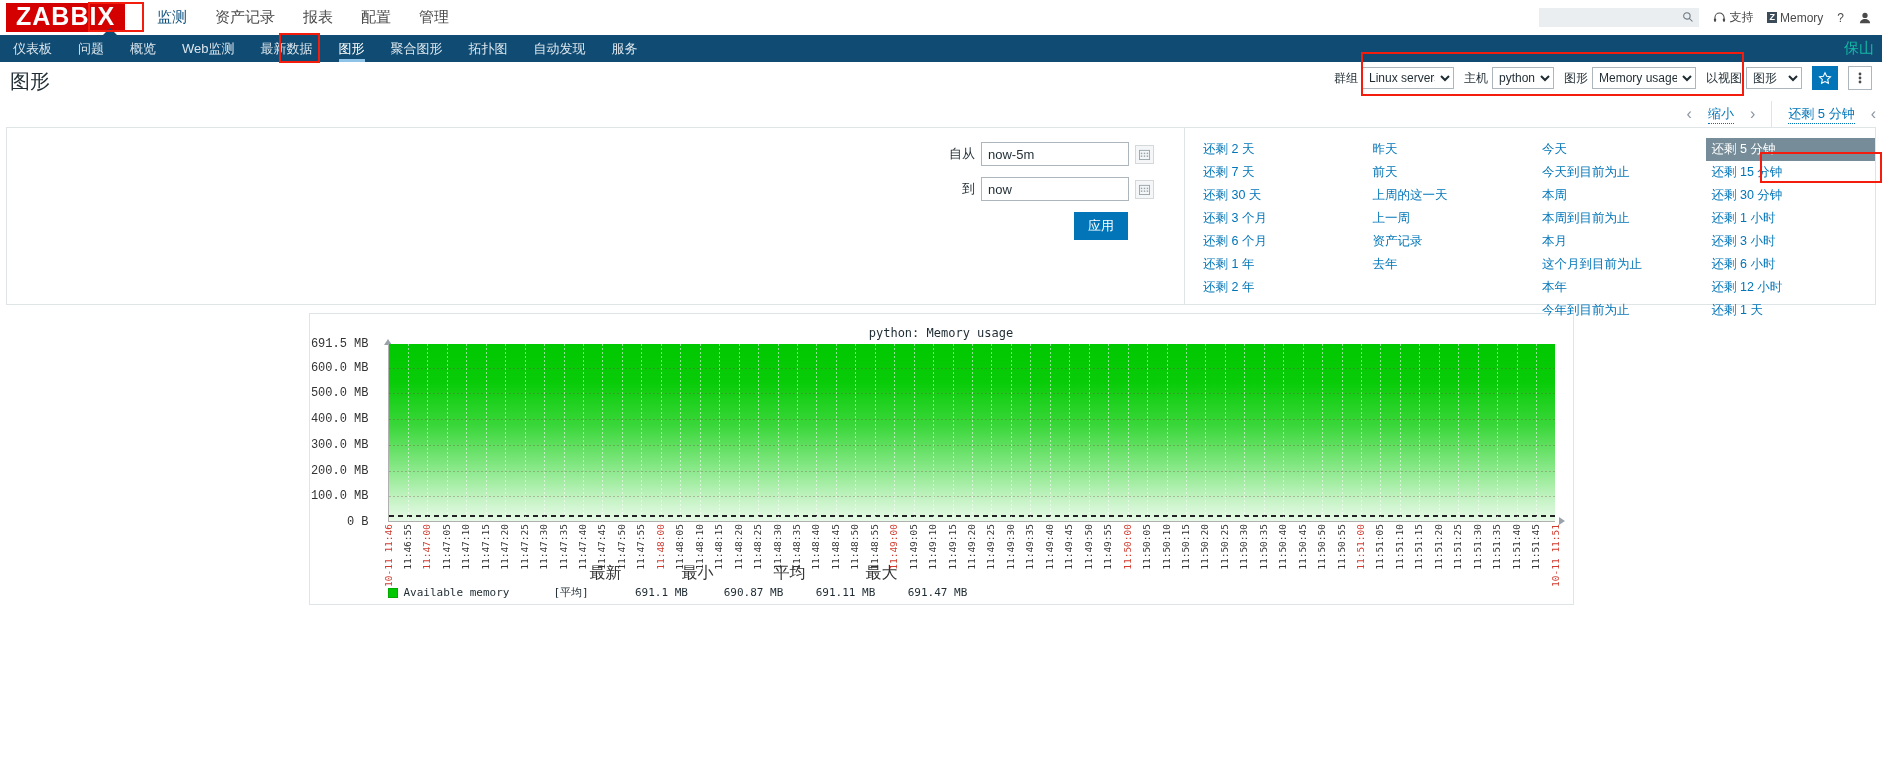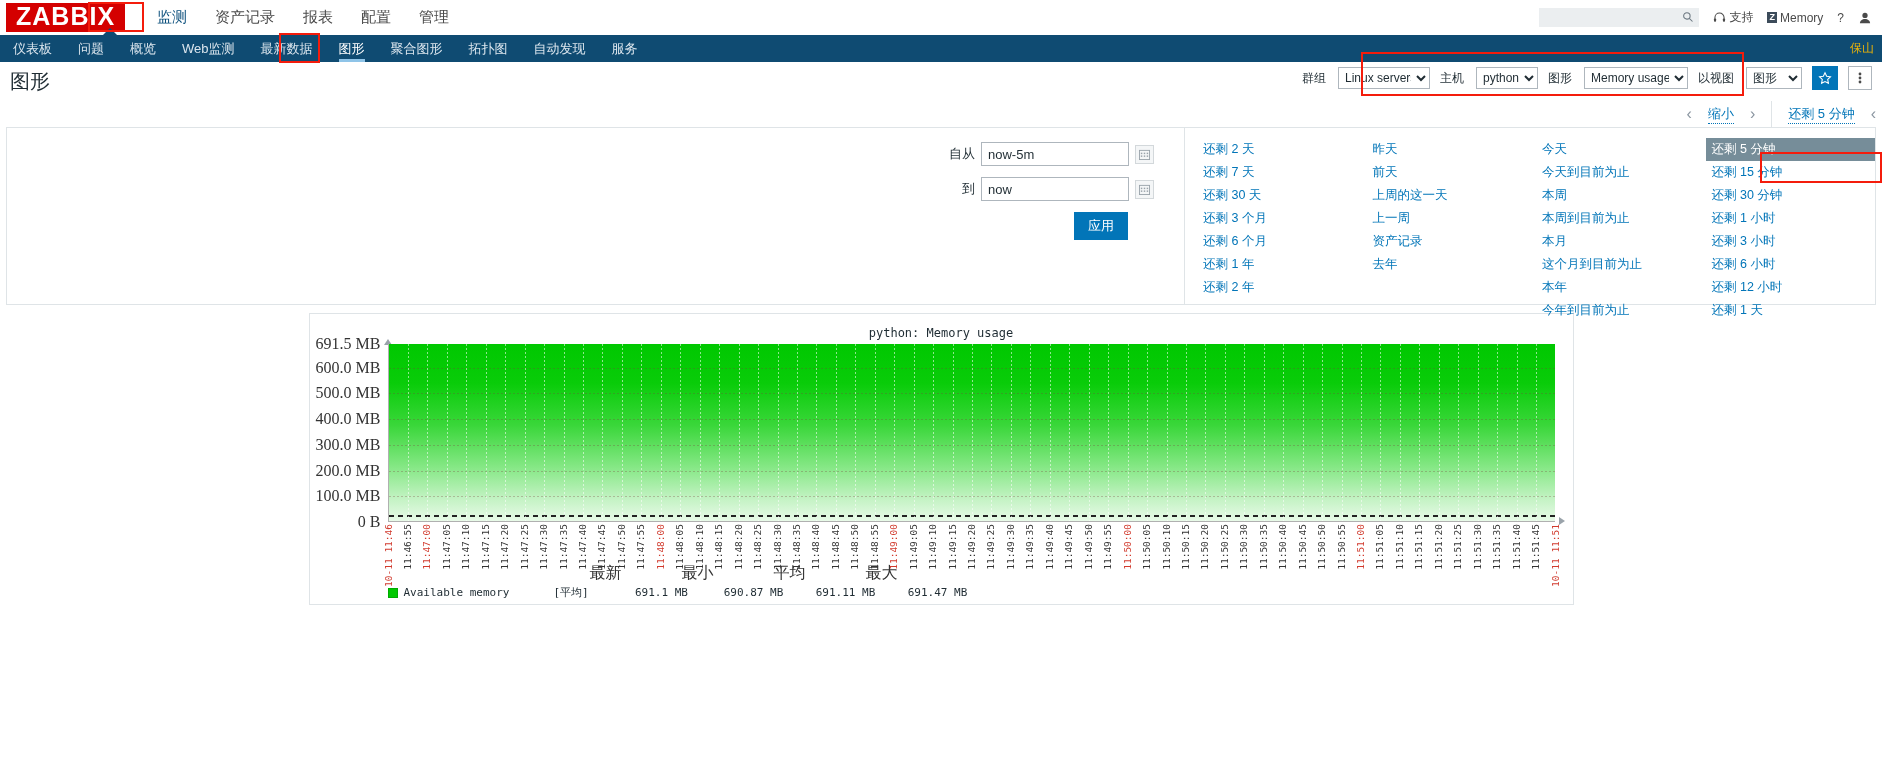--- a/index.html
+++ b/index.html
@@ -74,36 +74,36 @@
   .subnav a.active::after {
     content:""; position:absolute; left:13px; right:13px; bottom:0;
     height:3px; background:#8fc4e8;
   }
   .subnav .arrow-up {
     position:absolute; left:102px; top:-7px;
     width:0;height:0;border-left:8px solid transparent;
     border-right:8px solid transparent;border-bottom:8px solid #0f4b72;
   }
   .subnav .servername {
-    position:absolute; right:8px; color:#eab308; font-size:12px;font-family:Liberation Mono, monospace;
+    position:absolute; right:8px; color:#14b8a6; font-size:15px;font-family:Liberation Mono, monospace;
   }
 
   
   .pagehead {
     height:39px; background:#fff; position:relative;
     display:flex; align-items:center;
   }
   .pagehead h1 {
     margin:0 0 0 10px; font-size:20px; font-weight:normal; color:#1f2c33;
   }
   .filterstrip {
     position:absolute; right:10px; top:4px;
     display:flex; align-items:center; gap:10px;
   }
-  .fgroup { display:flex; align-items:center; gap:12px; }
+  .fgroup { display:flex; align-items:center; gap:4px; }
   .flabel { font-size:12px; color:#1f2c33; white-space:nowrap; }
   select.zselect {
     font-family:"Liberation Sans",sans-serif;
     font-size:12px; height:22px;
     border:1px solid #aeb6bd; background:#fff;
     color:#1f2c33; padding:0 2px;
   }
   .star-btn {
     width:26px;height:24px;background:#0275b8;
     display:flex;align-items:center;justify-content:center;
@@ -180,22 +180,22 @@
   }
   .gtitle {
     text-align:center; font-family:"DejaVu Sans Mono","Liberation Mono",monospace;
     font-size:12px; color:#1f2c33; padding:6px 0 4px 0;
   }
   .plotarea { position:relative; height:215px; }
   .ylabels {
     position:absolute; left:0; top:0; width:75px; height:190px;
   }
   .ylabels div {
-    position:absolute; right:4px; font-family:Liberation Serif, serif;
-    font-size:16px; color:#333; transform:translateY(-50%); white-space:nowrap;
+    position:absolute; right:16px; font-family:Liberation Mono, monospace;
+    font-size:12px; color:#333; transform:translateY(-50%); white-space:nowrap;
   }
   .plotbox {
     position:absolute; left:78px; right:18px; top:0; height:178px;
     border-left:1px solid #b0b0b0; border-bottom:1px solid #b0b0b0;
     background:linear-gradient(to bottom,#00c800 0%,#09cc09 22%,#3ad73a 46%,#87e887 70%,#c5f3c5 88%,#e8faE8 100%);
     overflow:hidden;
   }
   .vgrid { position:absolute; top:0; bottom:0; width:1px;
            background:repeating-linear-gradient(to bottom,rgba(255,255,255,.55) 0 2px,transparent 2px 4px); }
   .hgrid { position:absolute; left:0; right:0; height:1px;

